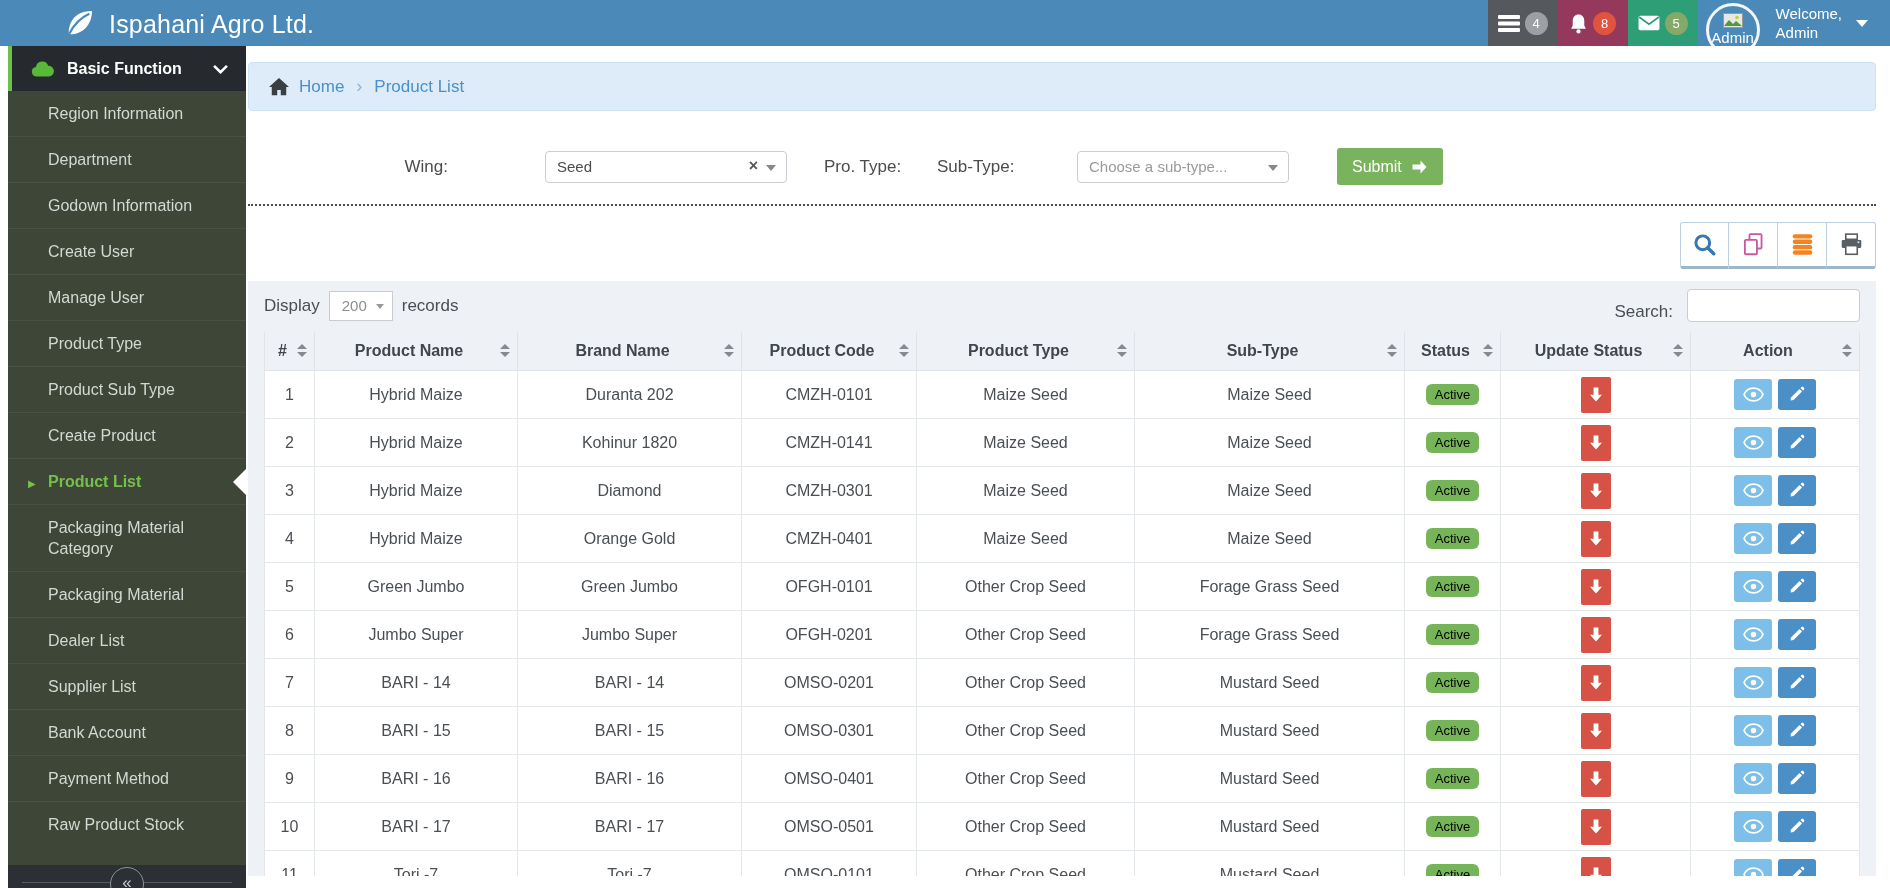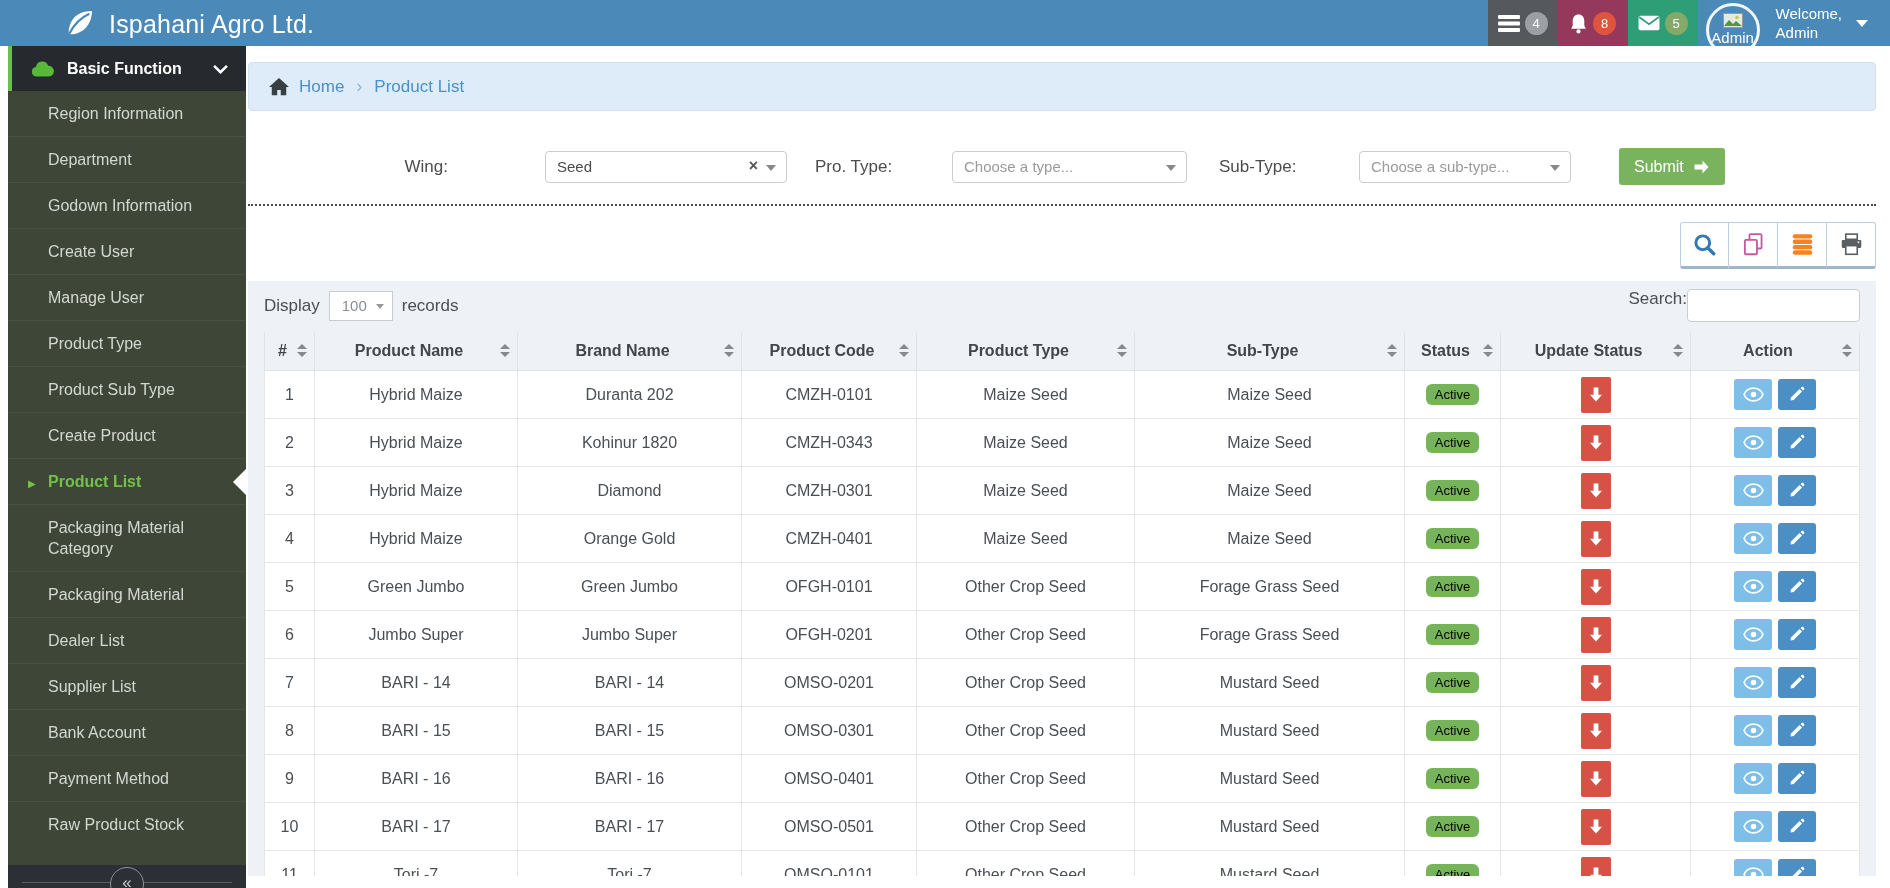--- a/index.html
+++ b/index.html
@@ -59,39 +59,39 @@
 .breadcrumb .crumb-current{color:var(--link-blue)}
 
 .filter-row{display:flex;align-items:center;margin:37px 14px 0 10px;height:37px}
 .flabel{color:#4c4c4c;font-size:17px;white-space:nowrap}
 .lbl-wing{width:200px;text-align:right}
 .fselect{position:relative;background:#fff;border:1px solid #c9cdd1;border-radius:4px;height:32px;display:flex;align-items:center;padding:0 30px 0 11px;font-size:15px;color:#9a9a9a;cursor:pointer}
 .fselect .sel-caret{position:absolute;right:10px;top:13px;width:0;height:0;border-left:5px solid transparent;border-right:5px solid transparent;border-top:6px solid #888}
 .fselect .sel-clear{position:absolute;right:28px;top:5px;color:#555;font-weight:700;font-size:16px;cursor:pointer}
 .sel-wing{margin-left:97px;width:242px;color:#4c4c4c}
 .sel-wing{padding-right:48px}
-.lbl-pro{margin-left:28px;width:81px}
+.lbl-pro{margin-left:37px;width:81px}
 .sel-pro{margin-left:56px;width:235px}
 .lbl-sub{margin-left:32px;width:80px}
 .sel-sub{margin-left:60px;width:212px}
 .btn-submit{margin-left:48px;height:37px;padding:0 15px;background:var(--submit-green);border:none;border-radius:3px;color:#fff;font-size:16px;font-family:inherit;display:flex;align-items:center;gap:9px;cursor:pointer}
 
 .dotted{margin:19px 14px 0 10px;border-top:2px dotted #4a4a4a;height:0}
 
 .toolbar{margin:16px 14px 0 10px;display:flex;justify-content:flex-end}
 .tool-btn{width:49px;height:47px;background:#fff;border:1px solid #bad0e2;border-left:none;border-bottom:3px solid #9fb6c6;display:flex;align-items:center;justify-content:center;cursor:pointer}
 .tool-btn:first-child{border-left:1px solid #bad0e2;border-radius:3px 0 0 3px}
 .tool-btn:last-child{border-radius:0 3px 3px 0}
 
 .table-panel{margin:12px 14px 0 10px;height:595px;background:var(--panel-bg);padding:8px 16px 0;overflow:hidden}
 .panel-controls{display:flex;justify-content:space-between;align-items:center;height:33px;margin-bottom:10px}
 .display-group{display:flex;align-items:center;gap:9px;color:#4a4f54;font-size:17px}
 .mini-select{position:relative;width:64px;height:30px;background:#fff;border:1px solid #c8ccd0;display:flex;align-items:center;padding-left:12px;font-size:15px;color:#8a8f94;cursor:pointer}
 .mini-select .sel-caret{position:absolute;right:8px;top:12px;width:0;height:0;border-left:4px solid transparent;border-right:4px solid transparent;border-top:5px solid #999}
-.search-group{display:flex;align-items:flex-start;gap:0;color:#4a4f54;font-size:17px}
+.search-group{display:flex;align-items:flex-end;gap:14px;color:#4a4f54;font-size:17px}
 .search-group input{width:173px;height:33px;border:1px solid #c9cdd1;border-radius:4px;background:#fff;padding:0 9px;font-size:15px;font-family:inherit;outline:none}
 
 table{width:100%;border-collapse:collapse;table-layout:fixed}
 thead th{position:relative;padding:10px 20px 10px 6px;font-size:16px;font-weight:700;color:#40464c;border:1px solid #dfe3e7;border-top:none;text-align:center;cursor:pointer}
 .sort{position:absolute;right:7px;top:50%;margin-top:-7px;display:flex;flex-direction:column;gap:3px}
 .sort i{display:block;width:0;height:0;border-left:5px solid transparent;border-right:5px solid transparent}
 .sort .up{border-bottom:5px solid #848a90}
 .sort .dn{border-top:5px solid #848a90}
 tbody td{background:#fff;border:1px solid var(--border-table);padding:13px 6px;font-size:16px;color:#4a4f54;text-align:center;overflow:hidden;white-space:nowrap}
 tbody td.cell-tight{padding:4px 6px}
@@ -201,24 +201,20 @@
   </div>
 
   <div class="filter-row">
     <span class="flabel lbl-wing">Wing:</span>
     <div class="fselect sel-wing">
       <span>Seed</span>
       <span class="sel-clear">×</span>
       <span class="sel-caret"></span>
     </div>
     <span class="flabel lbl-pro">Pro. Type:</span>
-    <div class="fselect sel-pro">
-      <span>Choose a type...</span>
-      <span class="sel-caret"></span>
-    </div>
     <span class="flabel lbl-sub">Sub-Type:</span>
     <div class="fselect sel-sub">
       <span>Choose a sub-type...</span>
       <span class="sel-caret"></span>
     </div>
     <button class="btn-submit">
       <span>Submit</span>
       <svg width="17" height="16" viewBox="0 0 16 16">
         <path d="M1 5.5h8V1.5L15 8l-6 6.5v-4H1z" fill="#fff"></path>
       </svg>
@@ -256,21 +252,21 @@
         <circle cx="16" cy="8" r="0.9" fill="#cfe3f3"></circle>
       </svg>
     </div>
   </div>
 
   <div class="table-panel">
     <div class="panel-controls">
       <div class="display-group">
         <span>Display</span>
         <div class="mini-select">
-          <span>100</span>
+          <span>200</span>
           <span class="sel-caret"></span>
         </div>
         <span>records</span>
       </div>
       <div class="search-group">
         <span>Search:</span>
         <input type="text" value="" style="">
       </div>
     </div>
     <table>
@@ -348,21 +344,21 @@
   <svg width="16" height="16" viewBox="0 0 16 16">
     <path d="M2 11.5 10.5 3 13 5.5 4.5 14l-3 .5z" fill="#fff"></path>
     <path d="M11.5 2 14 4.5l1-1a1.2 1.2 0 0 0 0-1.7l-.8-.8a1.2 1.2 0 0 0-1.7 0z" fill="#fff"></path>
   </svg>
 </button></td>
           </tr>
           <tr>
             <td>2</td>
             <td>Hybrid Maize</td>
             <td>Kohinur 1820</td>
-            <td>CMZH-0343</td>
+            <td>CMZH-0141</td>
             <td>Maize Seed</td>
             <td>Maize Seed</td>
             <td><span class="badge-status">Active</span></td>
             <td class="cell-tight"><button class="btn-update">
   <svg width="14" height="17" viewBox="0 0 14 16">
     <path d="M4.6 1h4.8v7.2H13L7 15 1 8.2h3.6z" fill="#fff"></path>
   </svg>
 </button></td>
             <td class="cell-tight"><button class="btn-view">
   <svg width="21" height="15" viewBox="0 0 20 14">

